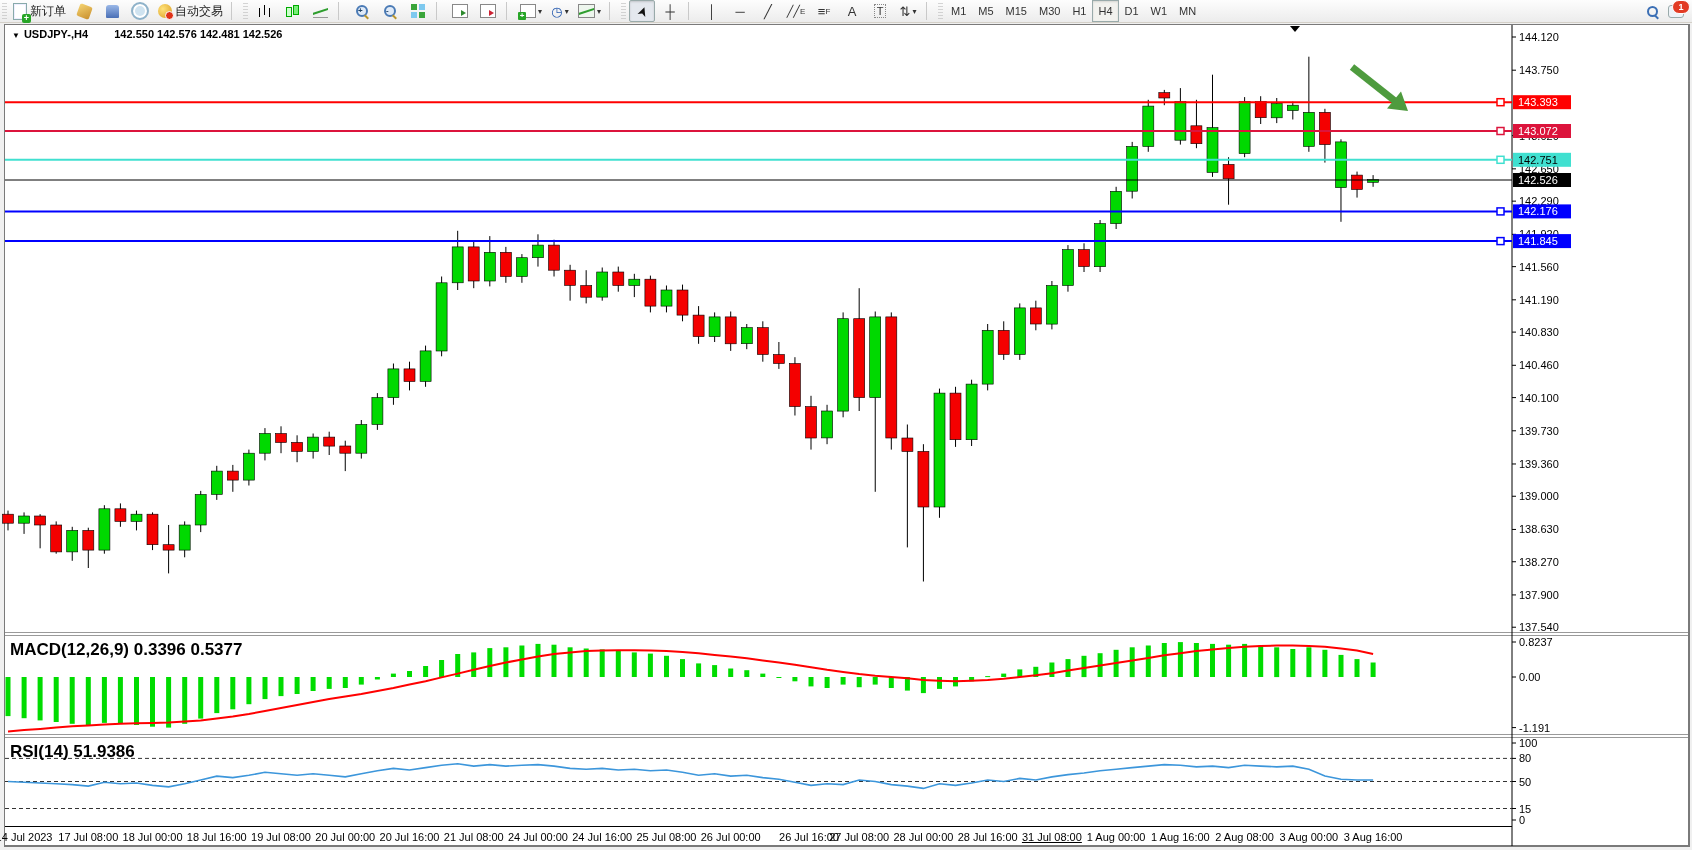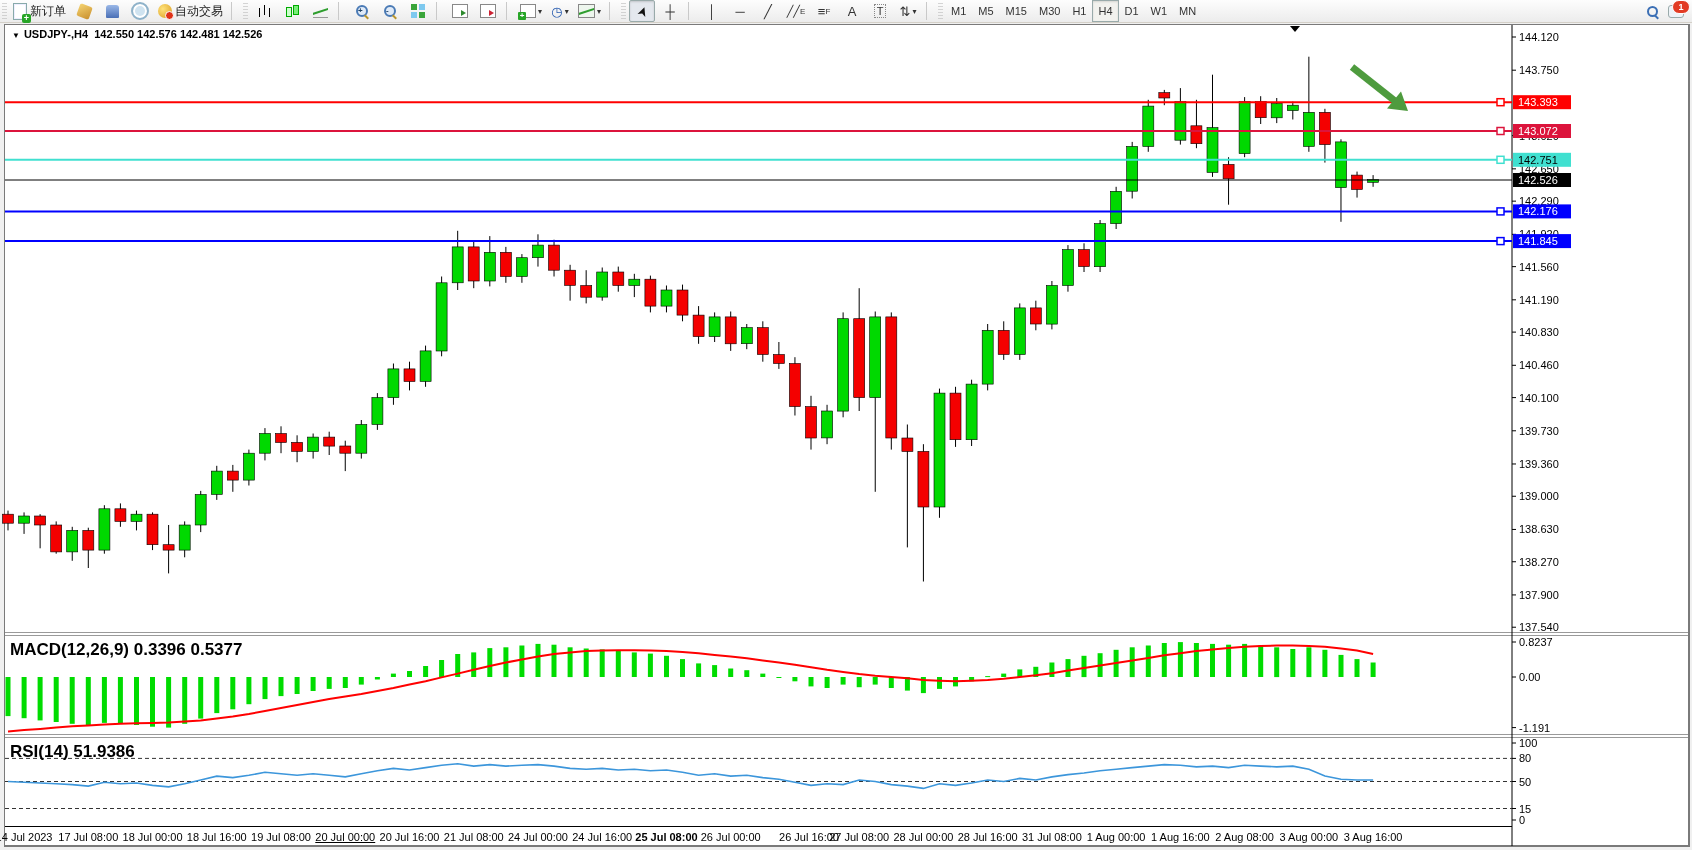--- a/index.html
+++ b/index.html
@@ -61,21 +61,21 @@
   .icon-search s{position:absolute;right:-1px;bottom:-1px;width:5px;height:2px;background:#3b6fb5;transform:rotate(45deg);}
   .icon-bubble{width:14px;height:11px;border:1px solid #9aa;border-radius:3px;background:#eef3f8;position:relative;margin-right:8px;}
   .badge{position:absolute;right:-7px;top:-6px;min-width:12px;height:12px;border-radius:7px;background:#e23b24;color:#fff;
      font-size:9px;line-height:12px;text-align:center;padding:0 2px;font-weight:bold;border:1px solid #fff;}
   
   .chart-window{position:absolute;left:4px;top:24px;width:1684px;height:821px;background:#fff;border:1px solid #7a7a7a;}
   #chartsvg{position:absolute;left:0;top:0;width:1692px;height:664px;}
   .overlay{position:absolute;font-size:11px;color:#000;}
   .title-line{left:12px;top:28px;font-weight:bold;}
   .title-line .tri{font-size:8px;font-weight:normal;margin-right:4px;}
-  .title-line .num{font-weight:bold;}
+  .title-line .num{font-weight:bold;margin-left:20px;}
   .pane-label{font-weight:bold;font-size:17px;}
   .time-axis span{position:absolute;transform:translateX(-50%);font-size:11px;color:#000;white-space:nowrap;}
 </style>
 </head>
 <body>
 
 <div class="toolbar">
   <span class="grip"></span>
   <span class="tb">
     <span class="ic icon-doc">
@@ -585,30 +585,30 @@
 
 <div class="overlay pane-label" style="left:10px;top:640px;">MACD(12,26,9) 0.3396 0.5377</div>
 <div class="overlay pane-label" style="left:10px;top:742px;">RSI(14) 51.9386</div>
 
 <div class="time-axis" id="timeaxis">
     <span style="left: 24.06px; top: 831px;">14 Jul 2023</span>
     <span style="left: 88.3px; top: 831px;">17 Jul 08:00</span>
     <span style="left: 152.54px; top: 831px;">18 Jul 00:00</span>
     <span style="left: 216.78px; top: 831px;">18 Jul 16:00</span>
     <span style="left: 281.02px; top: 831px;">19 Jul 08:00</span>
-    <span style="left: 345.26px; top: 831px; text-decoration: underline;">20 Jul 00:00</span>
+    <span style="left: 345.26px; top: 831px;">20 Jul 00:00</span>
     <span style="left: 409.5px; top: 831px;">20 Jul 16:00</span>
     <span style="left: 473.74px; top: 831px;">21 Jul 08:00</span>
     <span style="left: 537.98px; top: 831px;">24 Jul 00:00</span>
     <span style="left: 602.22px; top: 831px;">24 Jul 16:00</span>
-    <span style="left: 666.46px; top: 831px; font-weight: bold;">25 Jul 08:00</span>
+    <span style="left: 666.46px; top: 831px;">25 Jul 08:00</span>
     <span style="left: 730.7px; top: 831px;">26 Jul 00:00</span>
     <span style="left: 809px; top: 831px;">26 Jul 16:00</span>
     <span style="left: 859.18px; top: 831px;">27 Jul 08:00</span>
     <span style="left: 923.42px; top: 831px;">28 Jul 00:00</span>
     <span style="left: 987.66px; top: 831px;">28 Jul 16:00</span>
-    <span style="left: 1051.9px; top: 831px;">31 Jul 08:00</span>
+    <span style="left: 1051.9px; top: 831px; text-decoration: underline;">31 Jul 08:00</span>
     <span style="left: 1116.14px; top: 831px; text-align: right;">1 Aug 00:00</span>
     <span style="left: 1180.38px; top: 831px;">1 Aug 16:00</span>
     <span style="left: 1244.62px; top: 831px;">2 Aug 08:00</span>
     <span style="left: 1308.86px; top: 831px;">3 Aug 00:00</span>
     <span style="left: 1373.1px; top: 831px; text-align: center;">3 Aug 16:00</span>
   </div>
 
 </body></html>

